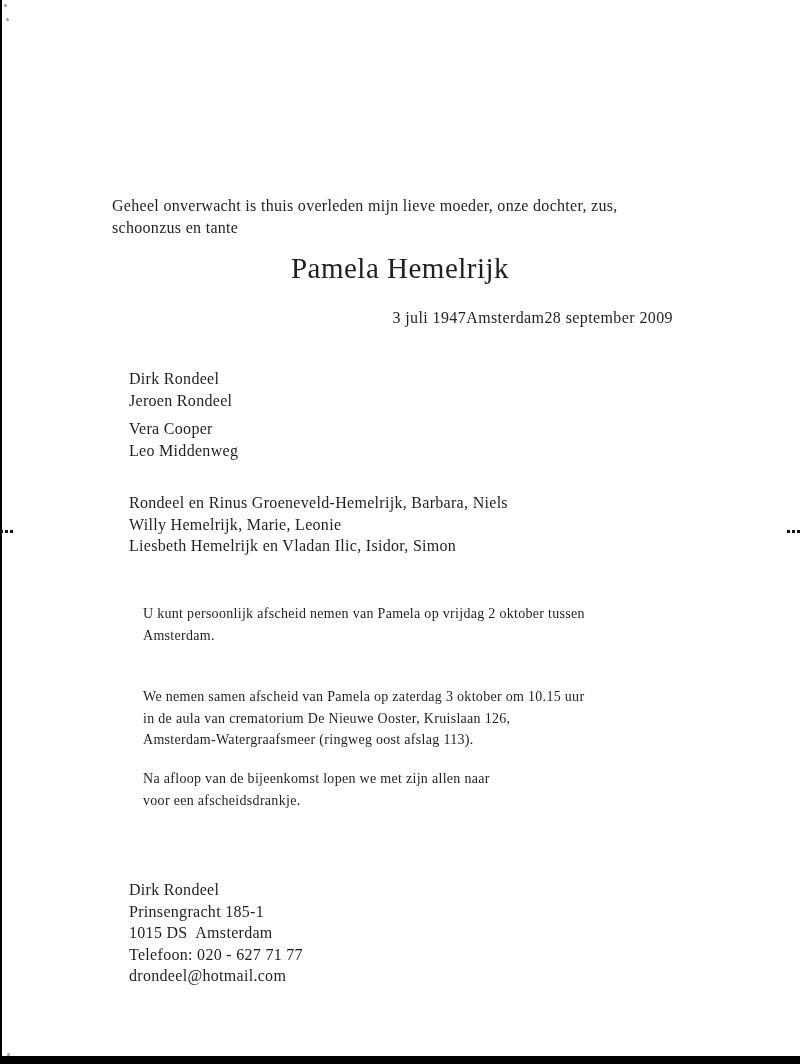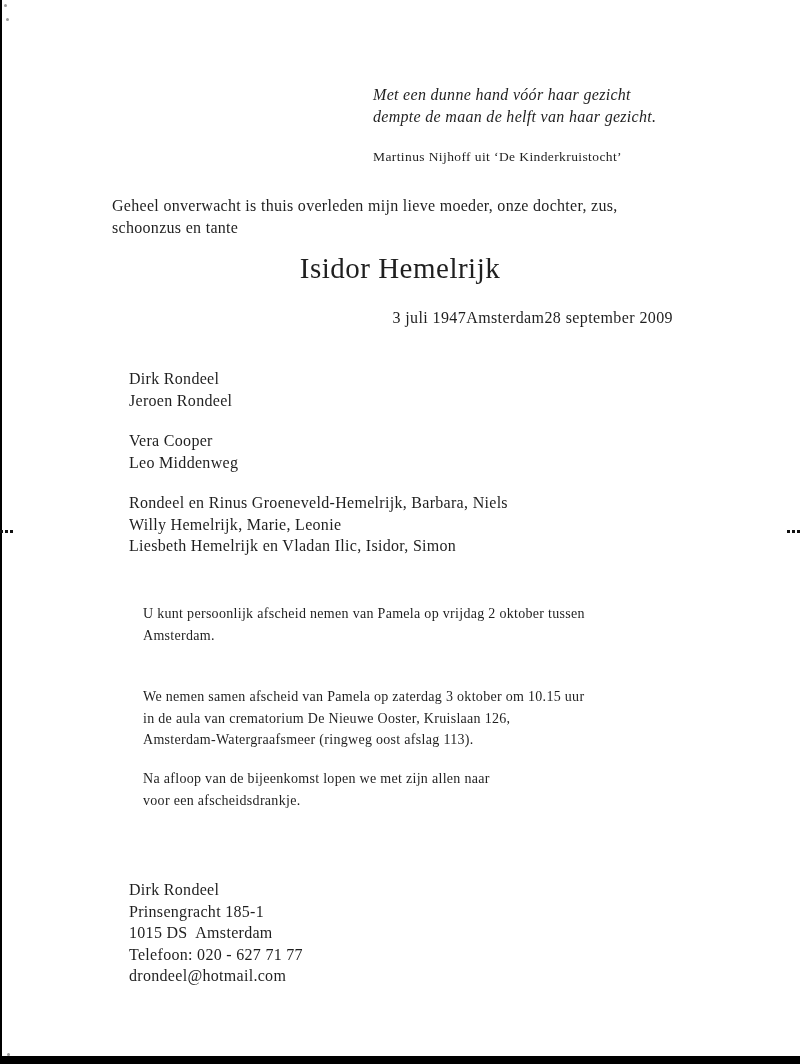--- a/index.html
+++ b/index.html
@@ -88,21 +88,21 @@
     letter-spacing: 0.4px;
   }
   .family-group {
     position: absolute;
     left: 129px;
     font-size: 16px;
     line-height: 21.5px;
     letter-spacing: 0.3px;
   }
   .family-group-1 { top: 368px; }
-  .family-group-2 { top: 430px; }
+  .family-group-2 { top: 418px; }
   .family-group-3 { top: 492px; }
   .paragraph {
     position: absolute;
     left: 143px;
     font-size: 14px;
     line-height: 21.5px;
     letter-spacing: 0.3px;
   }
   .paragraph-visitation { top: 603px; }
   .paragraph-ceremony { top: 686px; }
@@ -124,32 +124,27 @@
 <div class="page">
 
   <div class="edge-left"></div>
   <div class="edge-bottom"></div>
   <div class="regmark regmark-left"></div>
   <div class="regmark regmark-right"></div>
   <div class="speck speck-1"></div>
   <div class="speck speck-2"></div>
   <div class="speck speck-3"></div>
 
-  <div class="quote">
-    <div class="quote-line">Met een dunne hand vóór haar gezicht</div>
-    <div class="quote-line">dempte de maan de helft van haar gezicht.</div>
-    <div class="quote-attribution">Martinus Nijhoff uit ‘De Kinderkruistocht’</div>
-  </div>
 
   <div class="announcement">
     <div class="announcement-line">Geheel onverwacht is thuis overleden mijn lieve moeder, onze dochter, zus,</div>
     <div class="announcement-line">schoonzus en tante</div>
   </div>
 
-  <h1 class="title">Isidor Hemelrijk</h1>
+  <h1 class="title">Pamela Hemelrijk</h1>
 
   <div class="dates-row">
     <span>3 juli 1947</span>
     <span>Amsterdam</span>
     <span>28 september 2009</span>
   </div>
 
   <div class="family-group family-group-1">
     <div class="family-line">Dirk Rondeel</div>
     <div class="family-line">Jeroen Rondeel</div>

